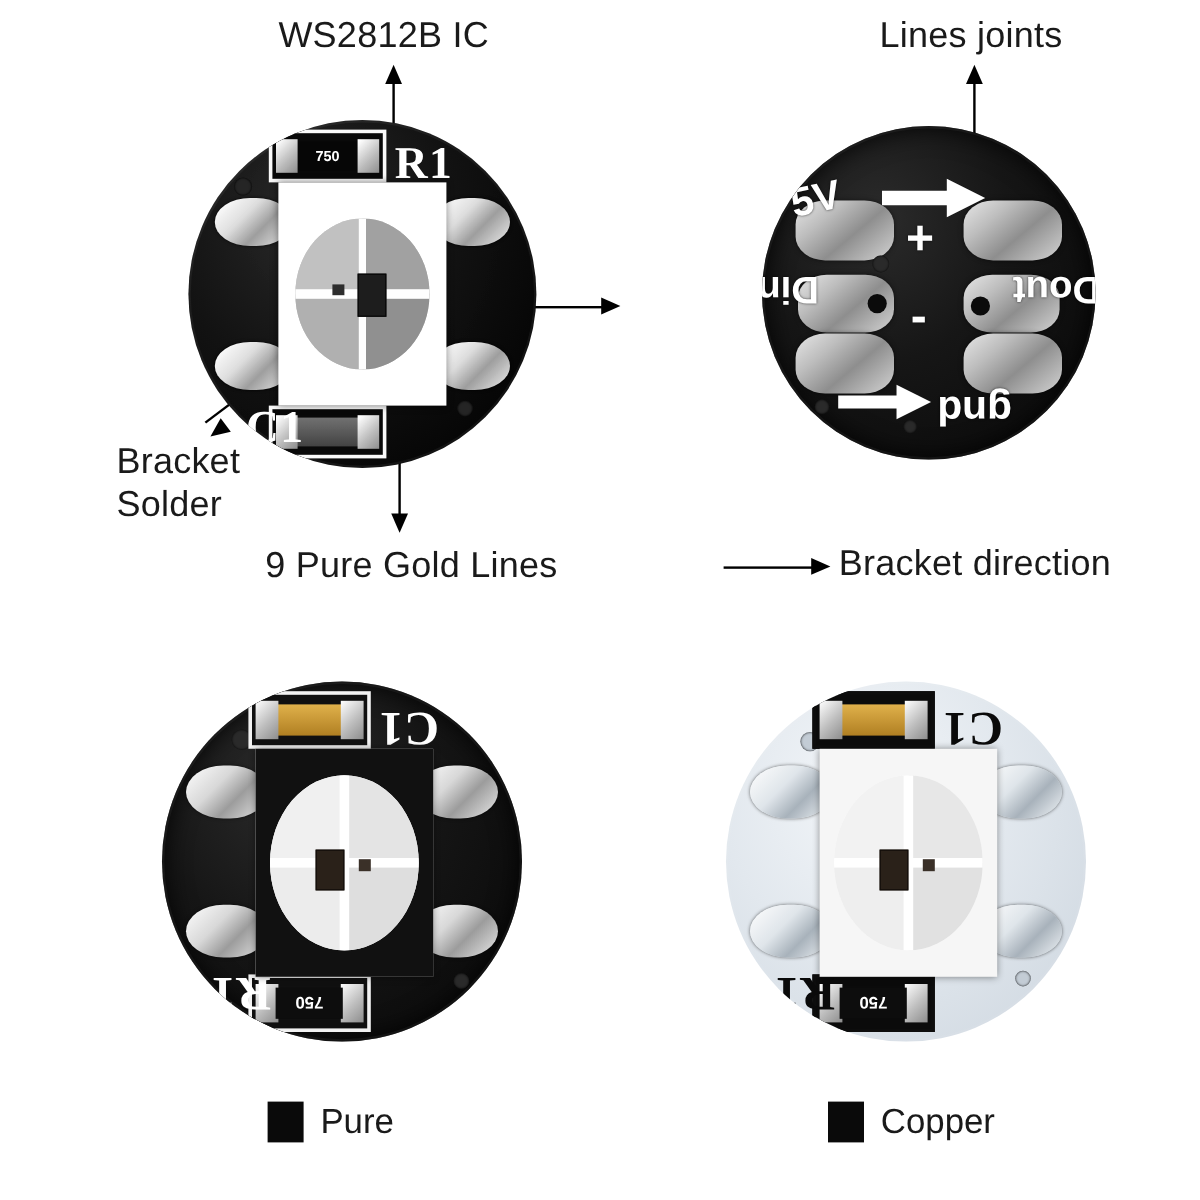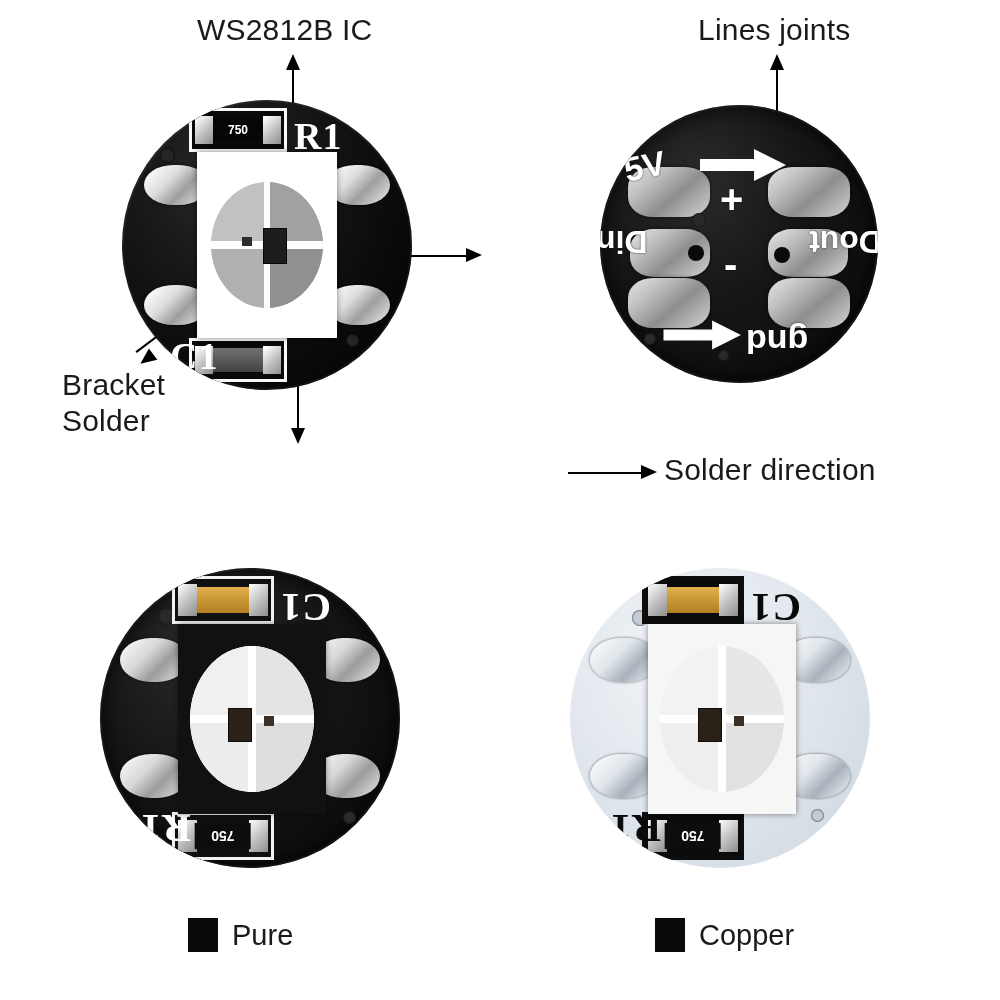--- a/index.html
+++ b/index.html
@@ -4,21 +4,21 @@
 <style>
   html,body{margin:0;padding:0;}
   body{
     width:1000px;height:1000px;
     background:#ffffff;
     font-family:"Liberation Sans", sans-serif;
     color:#111;
     overflow:hidden;
     position:relative;
   }
-  .stage{position:absolute;inset:0;}
+  .stage{position:absolute;inset:0;margin-left:35px;}
   .lbl{position:absolute;white-space:nowrap;font-size:27px;color:#1a1a1a;letter-spacing:.2px;}
 
   
   .vline{position:absolute;width:2px;background:#000;}
   .hline{position:absolute;height:2px;background:#000;}
   .ah-up{position:absolute;width:0;height:0;border-left:7px solid transparent;border-right:7px solid transparent;border-bottom:16px solid #000;}
   .ah-down{position:absolute;width:0;height:0;border-left:7px solid transparent;border-right:7px solid transparent;border-top:16px solid #000;}
   .ah-right{position:absolute;width:0;height:0;border-top:7px solid transparent;border-bottom:7px solid transparent;border-left:16px solid #000;}
   .diagline{position:absolute;height:2px;background:#000;transform-origin:0 50%;}
   .ah-diag{position:absolute;width:0;height:0;border-top:7px solid transparent;border-bottom:7px solid transparent;border-left:16px solid #000;transform-origin:0 50%;}
@@ -91,20 +91,21 @@
   <div class="vline" style="left:292px;top:68px;height:182px;"></div>
 
   <div class="hline" style="left:395px;top:255px;width:72px;"></div>
   <div class="ah-right" style="left:466px;top:248px;"></div>
 
   <div class="lbl" style="left:62px;top:368px;font-size:30px;">Bracket</div>
   <div class="lbl" style="left:62px;top:404px;font-size:30px;">Solder</div>
   <div class="diagline" style="left:212px;top:294px;width:95px;transform:rotate(143deg);"></div>
   <div class="ah-diag" style="left:212px;top:294px;transform:rotate(143deg) translateX(79px) translateY(-7px);"></div>
 
+  <div class="lbl" style="left:186px;top:455px;font-size:30px;">9 Pure Gold Lines</div>
   <div class="vline" style="left:297px;top:245px;height:185px;"></div>
   <div class="ah-down" style="left:291px;top:428px;"></div>
 
   <div class="board gray" style="left:122px;top:100px;width:290px;height:290px;">
     <div class="notch"></div>
 
     <div class="viahole" style="left:38px;top:48px;width:15px;height:15px;"></div>
     <div class="viahole" style="left:224px;top:234px;width:13px;height:13px;"></div>
 
     <div class="pad" style="left:22px;top:65px;width:64px;height:40px;"></div>
@@ -137,21 +138,21 @@
       </div>
       <div class="die" style="left:66px;top:76px;width:22px;height:34px;"></div>
       <div class="die2" style="left:45px;top:85px;width:10px;height:9px;"></div>
     </div>
   </div>
 
   <div class="lbl" style="left:698px;top:13px;font-size:30px;">Lines joints</div>
   <div class="ah-up" style="left:770px;top:54px;"></div>
   <div class="vline" style="left:776px;top:68px;height:110px;"></div>
 
-  <div class="lbl" style="left:664px;top:453px;font-size:30px;">Solder direction</div>
+  <div class="lbl" style="left:664px;top:453px;font-size:30px;">Bracket direction</div>
   <div class="hline" style="left:568px;top:472px;width:74px;"></div>
   <div class="ah-right" style="left:641px;top:465px;"></div>
 
   <div class="board blk" style="left:600px;top:105px;width:278px;height:278px;">
     <div class="notch"></div>
 
     <div class="sjpad" style="left:28px;top:62px;width:82px;height:50px;"></div>
     <div class="sjpad" style="right:28px;top:62px;width:82px;height:50px;"></div>
     <div class="sjpad" style="left:30px;top:124px;width:80px;height:48px;">
     </div>

